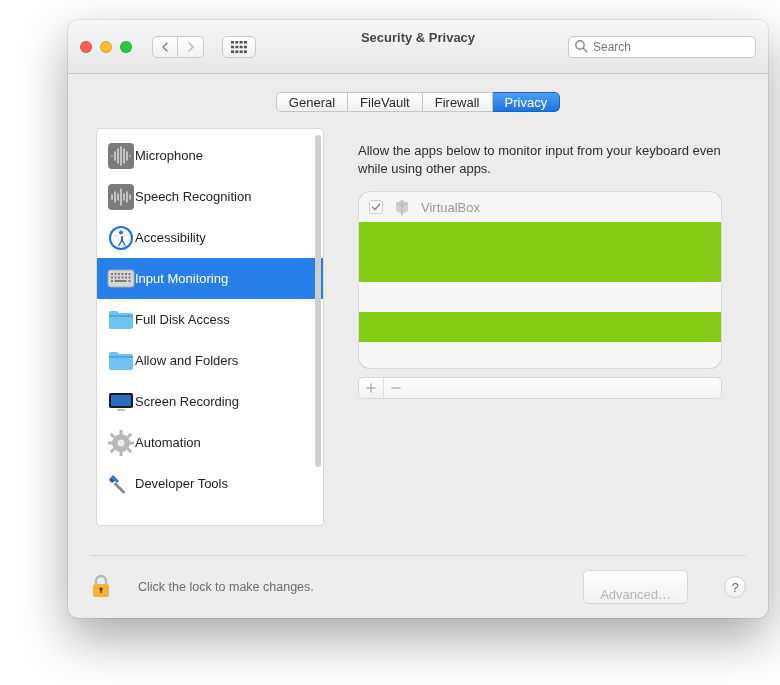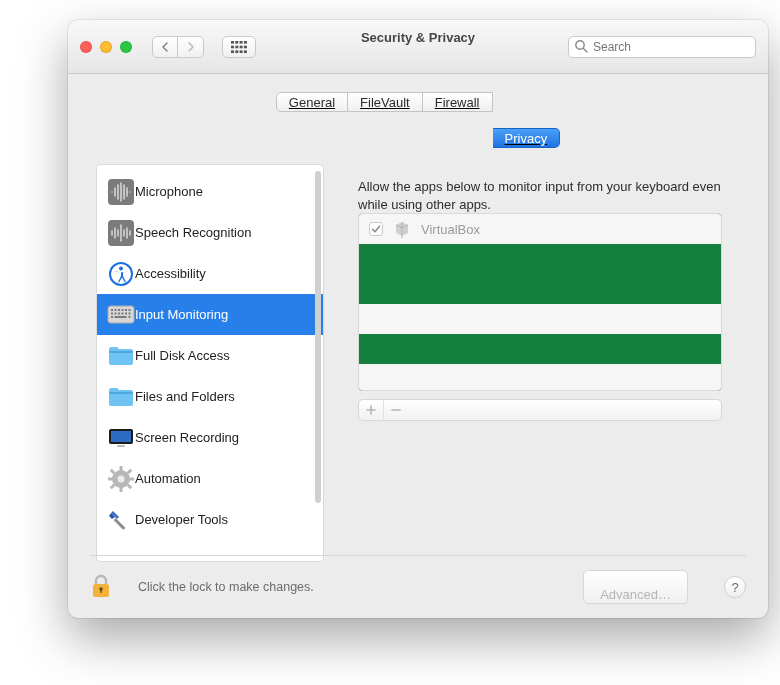--- a/index.html
+++ b/index.html
@@ -39,51 +39,51 @@
     position:absolute; left:0; right:0; text-align:center; top:10px;
     font-size:13px; font-weight:600; color:#464646; pointer-events:none;
   }
   .search-wrap { margin-left:auto; position:relative; }
   .search-input {
     width:188px; height:22px; border-radius:5px; border:1px solid #c9c9c9;
     background:#fff; padding:0 8px 0 24px; font-size:12px; color:#444;
   }
   .search-icon-pos { position:absolute; left:6px; top:3px; color:#8b8b8b; }
   
-  .tabbar { display:flex; justify-content:center; padding:18px 0 8px;text-decoration:underline; }
+  .tabbar { display:flex; justify-content:center; padding:18px 0 8px; }
   .tabs { display:flex; border-radius:5px; overflow:hidden; }
   .tab {
     font-size:13px; height:20px; line-height:20px; padding:0 12px;
     background:linear-gradient(#ffffff,#f0f0f0); color:#2b2b2b;
     border:1px solid #c4c4c4; border-left:none;
   }
   .tab:first-child { border-left:1px solid #c4c4c4; border-radius:5px 0 0 5px; }
-  .tab:last-child  { border-radius:0 5px 5px 0;margin-top:36px; }
+  .tab:last-child  { border-radius:0 5px 5px 0; }
   .tab.active { background:linear-gradient(#4ba0f8,#1f73e0); color:#fff; border-color:#1a63c8; }
   
   .body { display:flex; gap:16px; padding:8px 28px 0 28px; height:406px; }
   .panel {
     background:#fff; border:1px solid #d9d9d9; border-radius:4px;
   }
   .left-panel { width:228px; padding:6px 0; overflow:hidden; position:relative; }
   .side-list { list-style:none; }
   .side-item {
     display:flex; align-items:center; height:41px; padding:0 10px;
     font-size:13px; color:#222;
   }
   .side-item.active { background:#277fe9; color:#fff; }
   .side-icon { width:28px; height:28px; display:flex; align-items:center; justify-content:center; flex-shrink:0; }
   .scroll-indicator {
     position:absolute; right:2px; top:6px; width:6px; height:332px;
     background:#cfcfcf; border-radius:3px;
   }
   .right-panel { flex:1; padding:14px 18px; background:transparent; border:none; display:flex; flex-direction:column; }
-  .desc { font-size:13px; color:#2d2d2d; line-height:1.35; }
+  .desc { font-size:13px; color:#2d2d2d; line-height:1.35; margin-bottom:14px; }
   .app-box {
-    border:1px solid #d9d9d9; border-radius:4px; height:178px; background:#15803d; overflow:hidden;
+    border:1px solid #d9d9d9; border-radius:12px; height:178px; background:#84cc16; overflow:hidden;
   }
   .app-row {
     height:30px; display:flex; align-items:center; gap:10px; padding:0 10px;
     background:#f6f6f6; color:#9a9a9a; font-size:13px;
   }
   .app-row .chk {
     width:14px; height:14px; border:1px solid #c8c8c8; border-radius:3px;
     display:flex; align-items:center; justify-content:center; color:#9a9a9a; background:#fff;
   }
   .app-row-stripe { height:30px; }
@@ -265,21 +265,21 @@
           <span>Full Disk Access</span>
         </li>
 
         <li class="side-item">
           <span class="side-icon">
             <svg width="28" height="22" viewBox="0 0 28 22">
                 <path d="M2 4c0-1 1-2 2-2h6l2 2h12c1 0 2 1 2 2v12c0 1-1 2-2 2H4c-1 0-2-1-2-2z" fill="#6ec3f2"></path>
                 <rect x="2" y="6" width="24" height="2" fill="#4da9dd"></rect>
               </svg>
           </span>
-          <span>Files and Folders</span>
+          <span>Allow and Folders</span>
         </li>
 
         <li class="side-item">
           <span class="side-icon">
             <svg width="28" height="22" viewBox="0 0 28 22">
                 <rect x="2" y="2" width="24" height="15" rx="2" fill="#1b1b1b"></rect>
                 <rect x="4" y="4" width="20" height="11" fill="#2b6cc4"></rect>
                 <rect x="10" y="18" width="8" height="2" rx="1" fill="#bcbcbc"></rect>
               </svg>
           </span>

